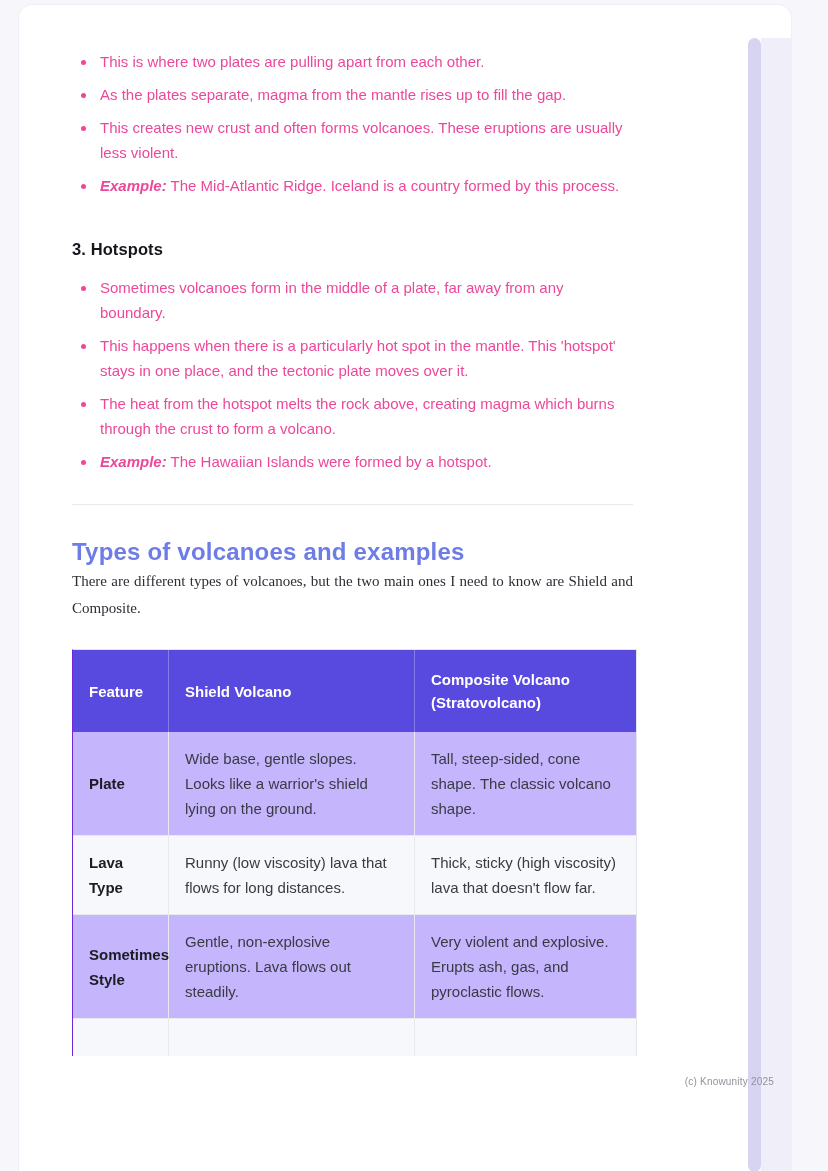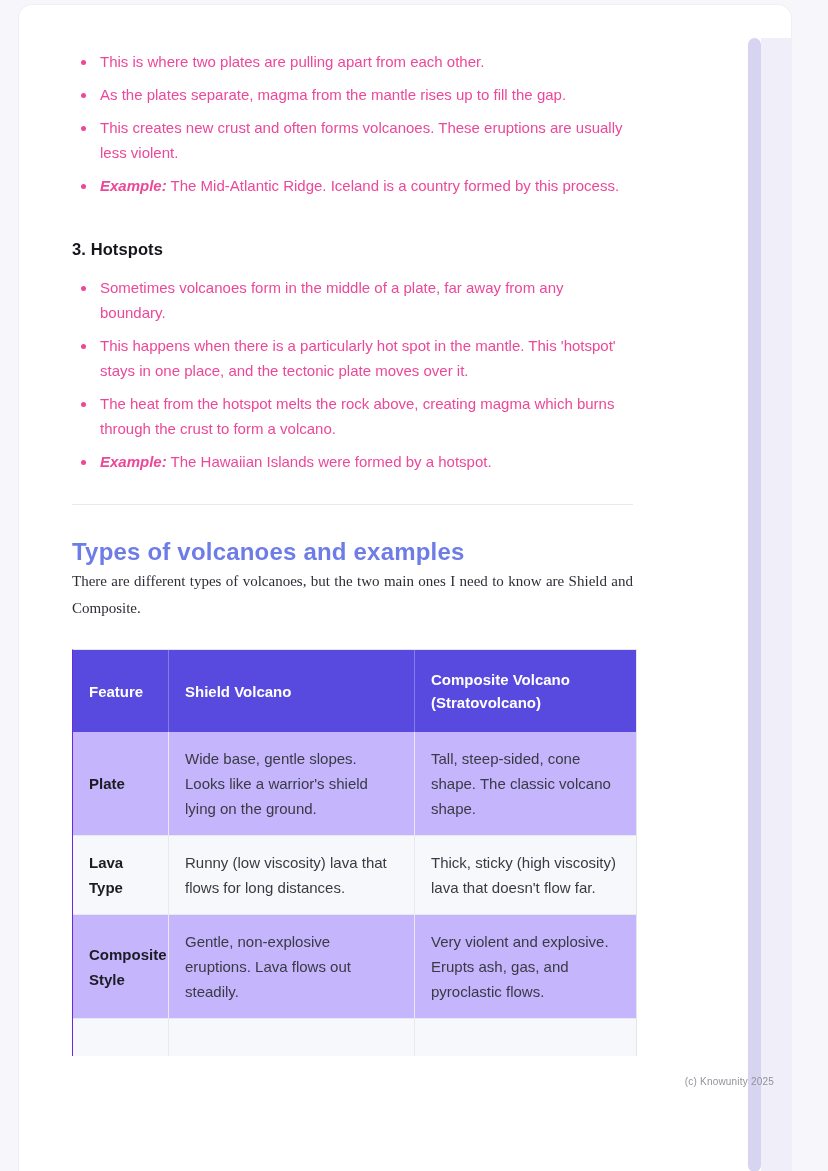--- a/index.html
+++ b/index.html
@@ -176,21 +176,21 @@
           <td class="feature">Plate</td>
           <td>Wide base, gentle slopes. Looks like a warrior's shield lying on the ground.</td>
           <td>Tall, steep-sided, cone shape. The classic volcano shape.</td>
         </tr>
         <tr class="alt">
           <td class="feature">Lava Type</td>
           <td>Runny (low viscosity) lava that flows for long distances.</td>
           <td>Thick, sticky (high viscosity) lava that doesn't flow far.</td>
         </tr>
         <tr class="plain">
-          <td class="feature">Composite Style</td>
+          <td class="feature">Sometimes Style</td>
           <td>Gentle, non-explosive eruptions. Lava flows out steadily.</td>
           <td>Very violent and explosive. Erupts ash, gas, and pyroclastic flows.</td>
         </tr>
         <tr class="alt partial">
           <td class="feature"></td>
           <td></td>
           <td></td>
         </tr>
       </tbody>
     </table>

